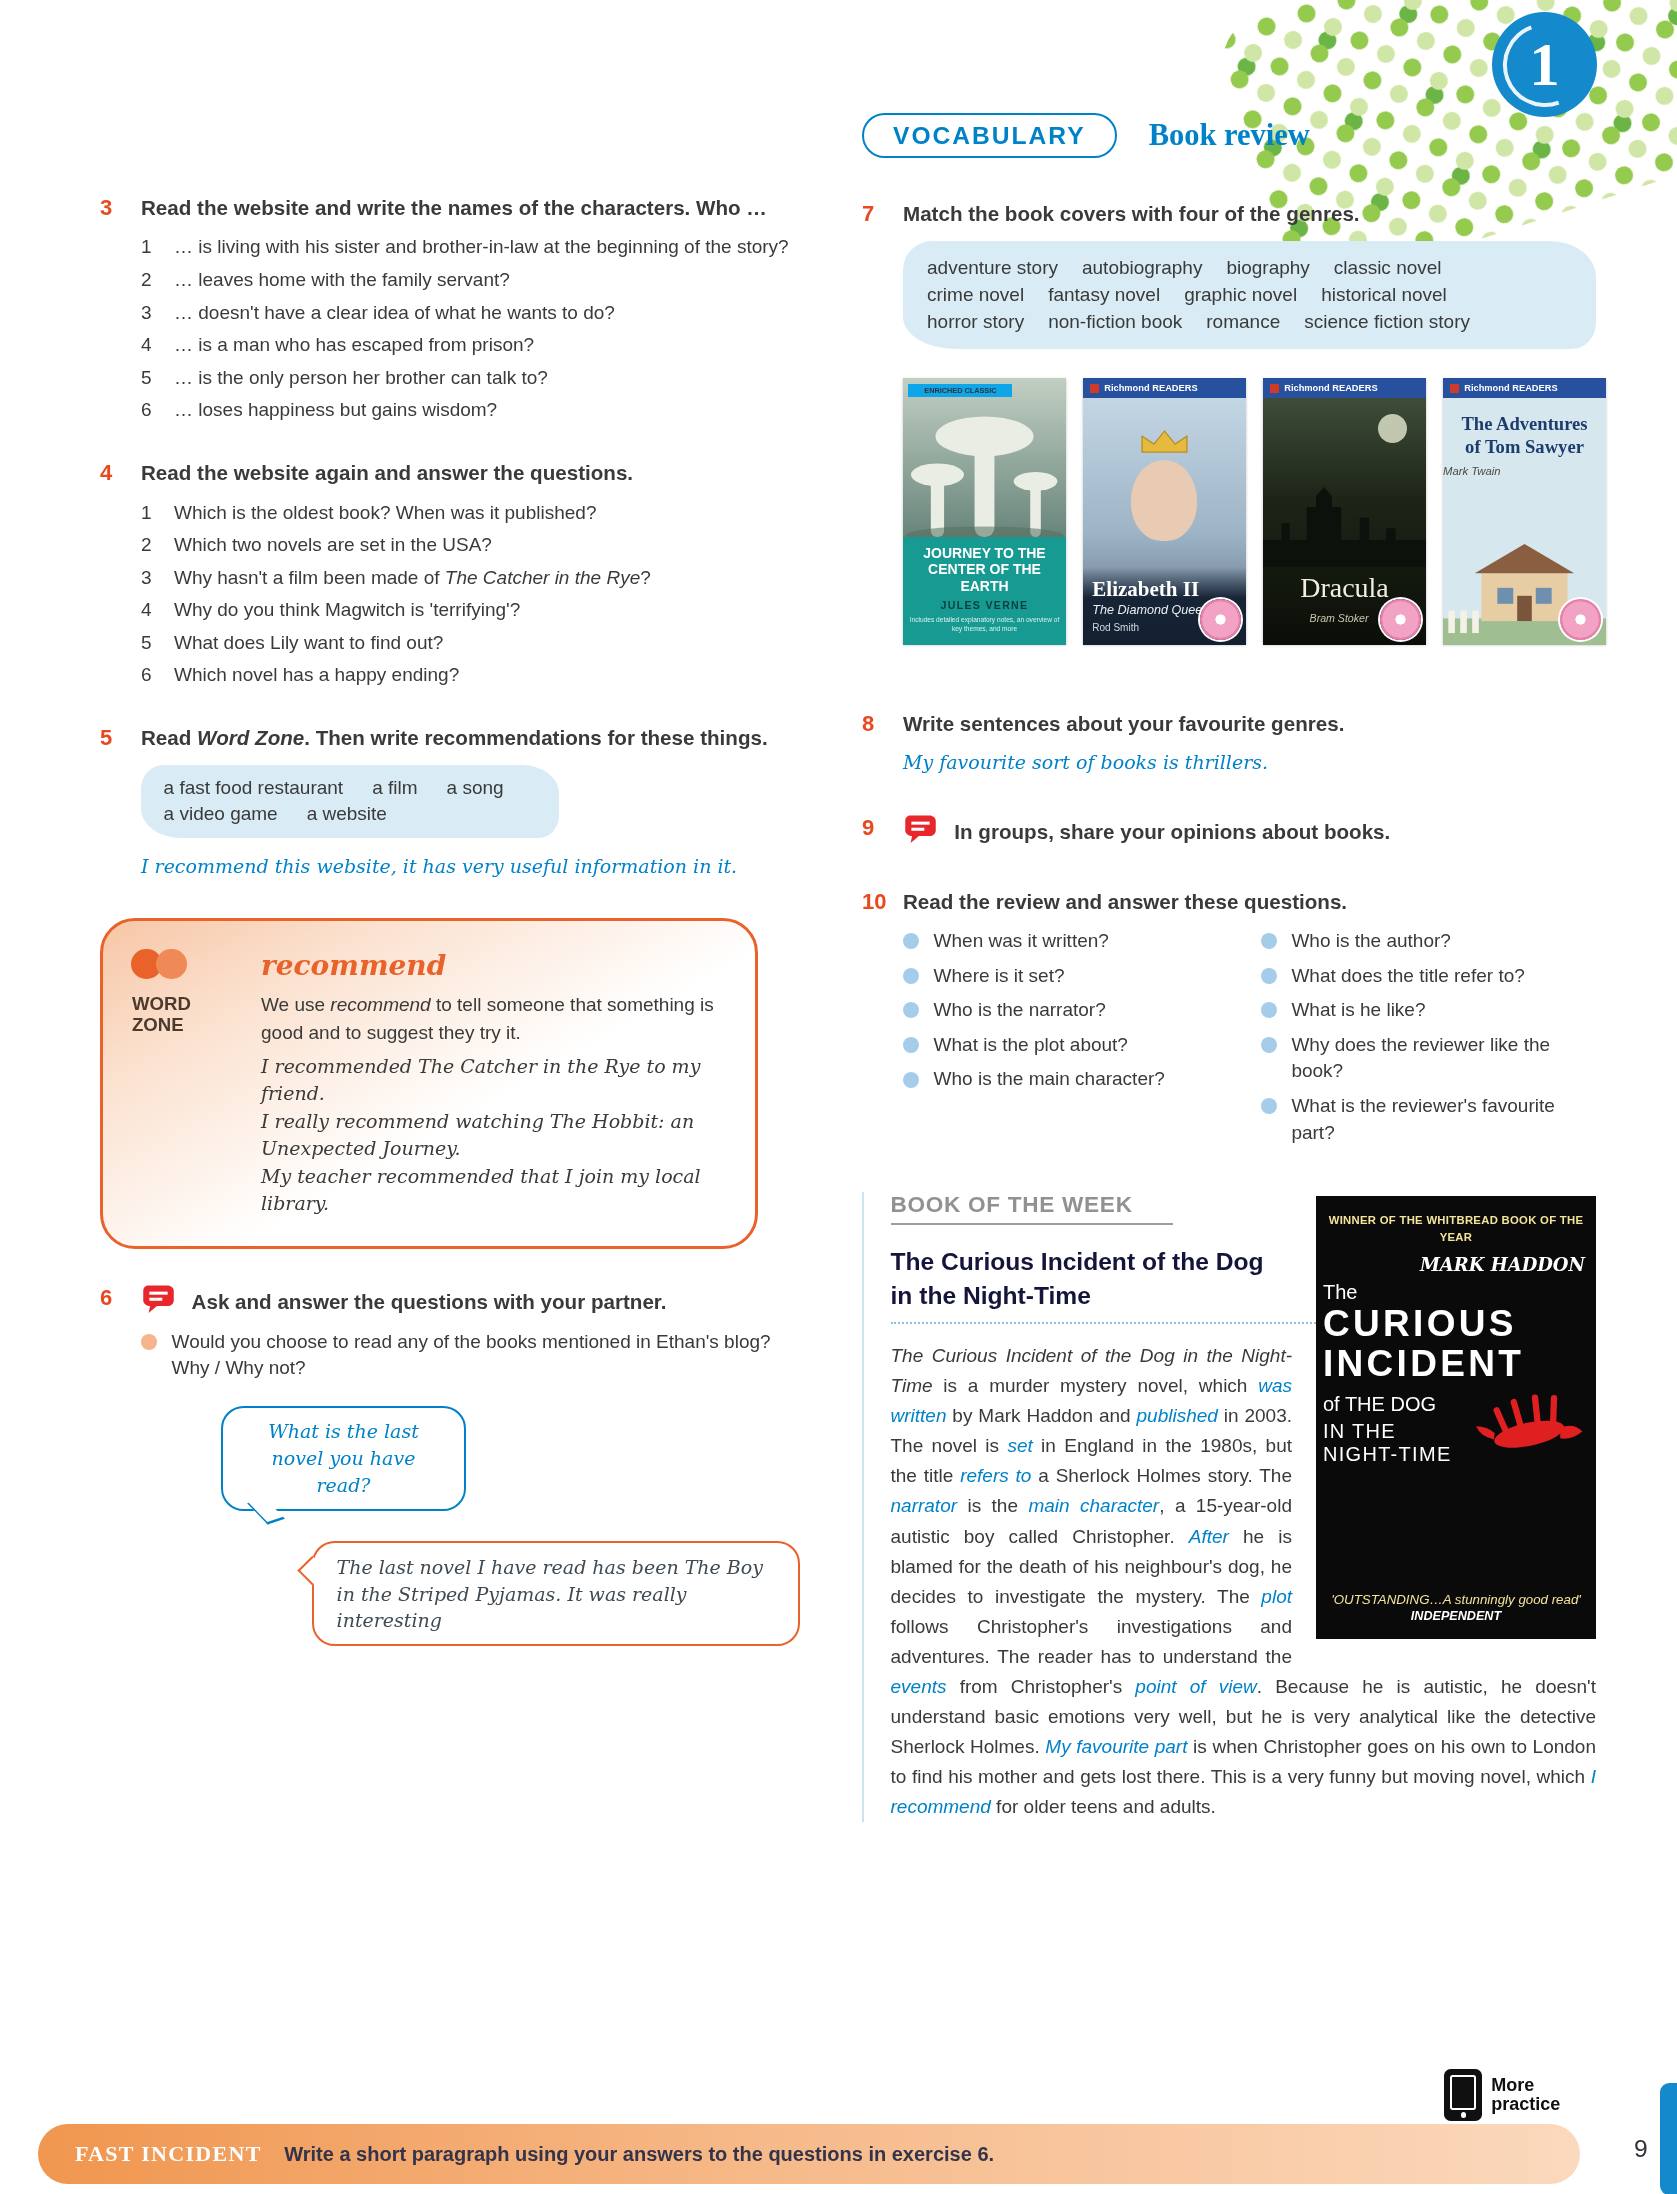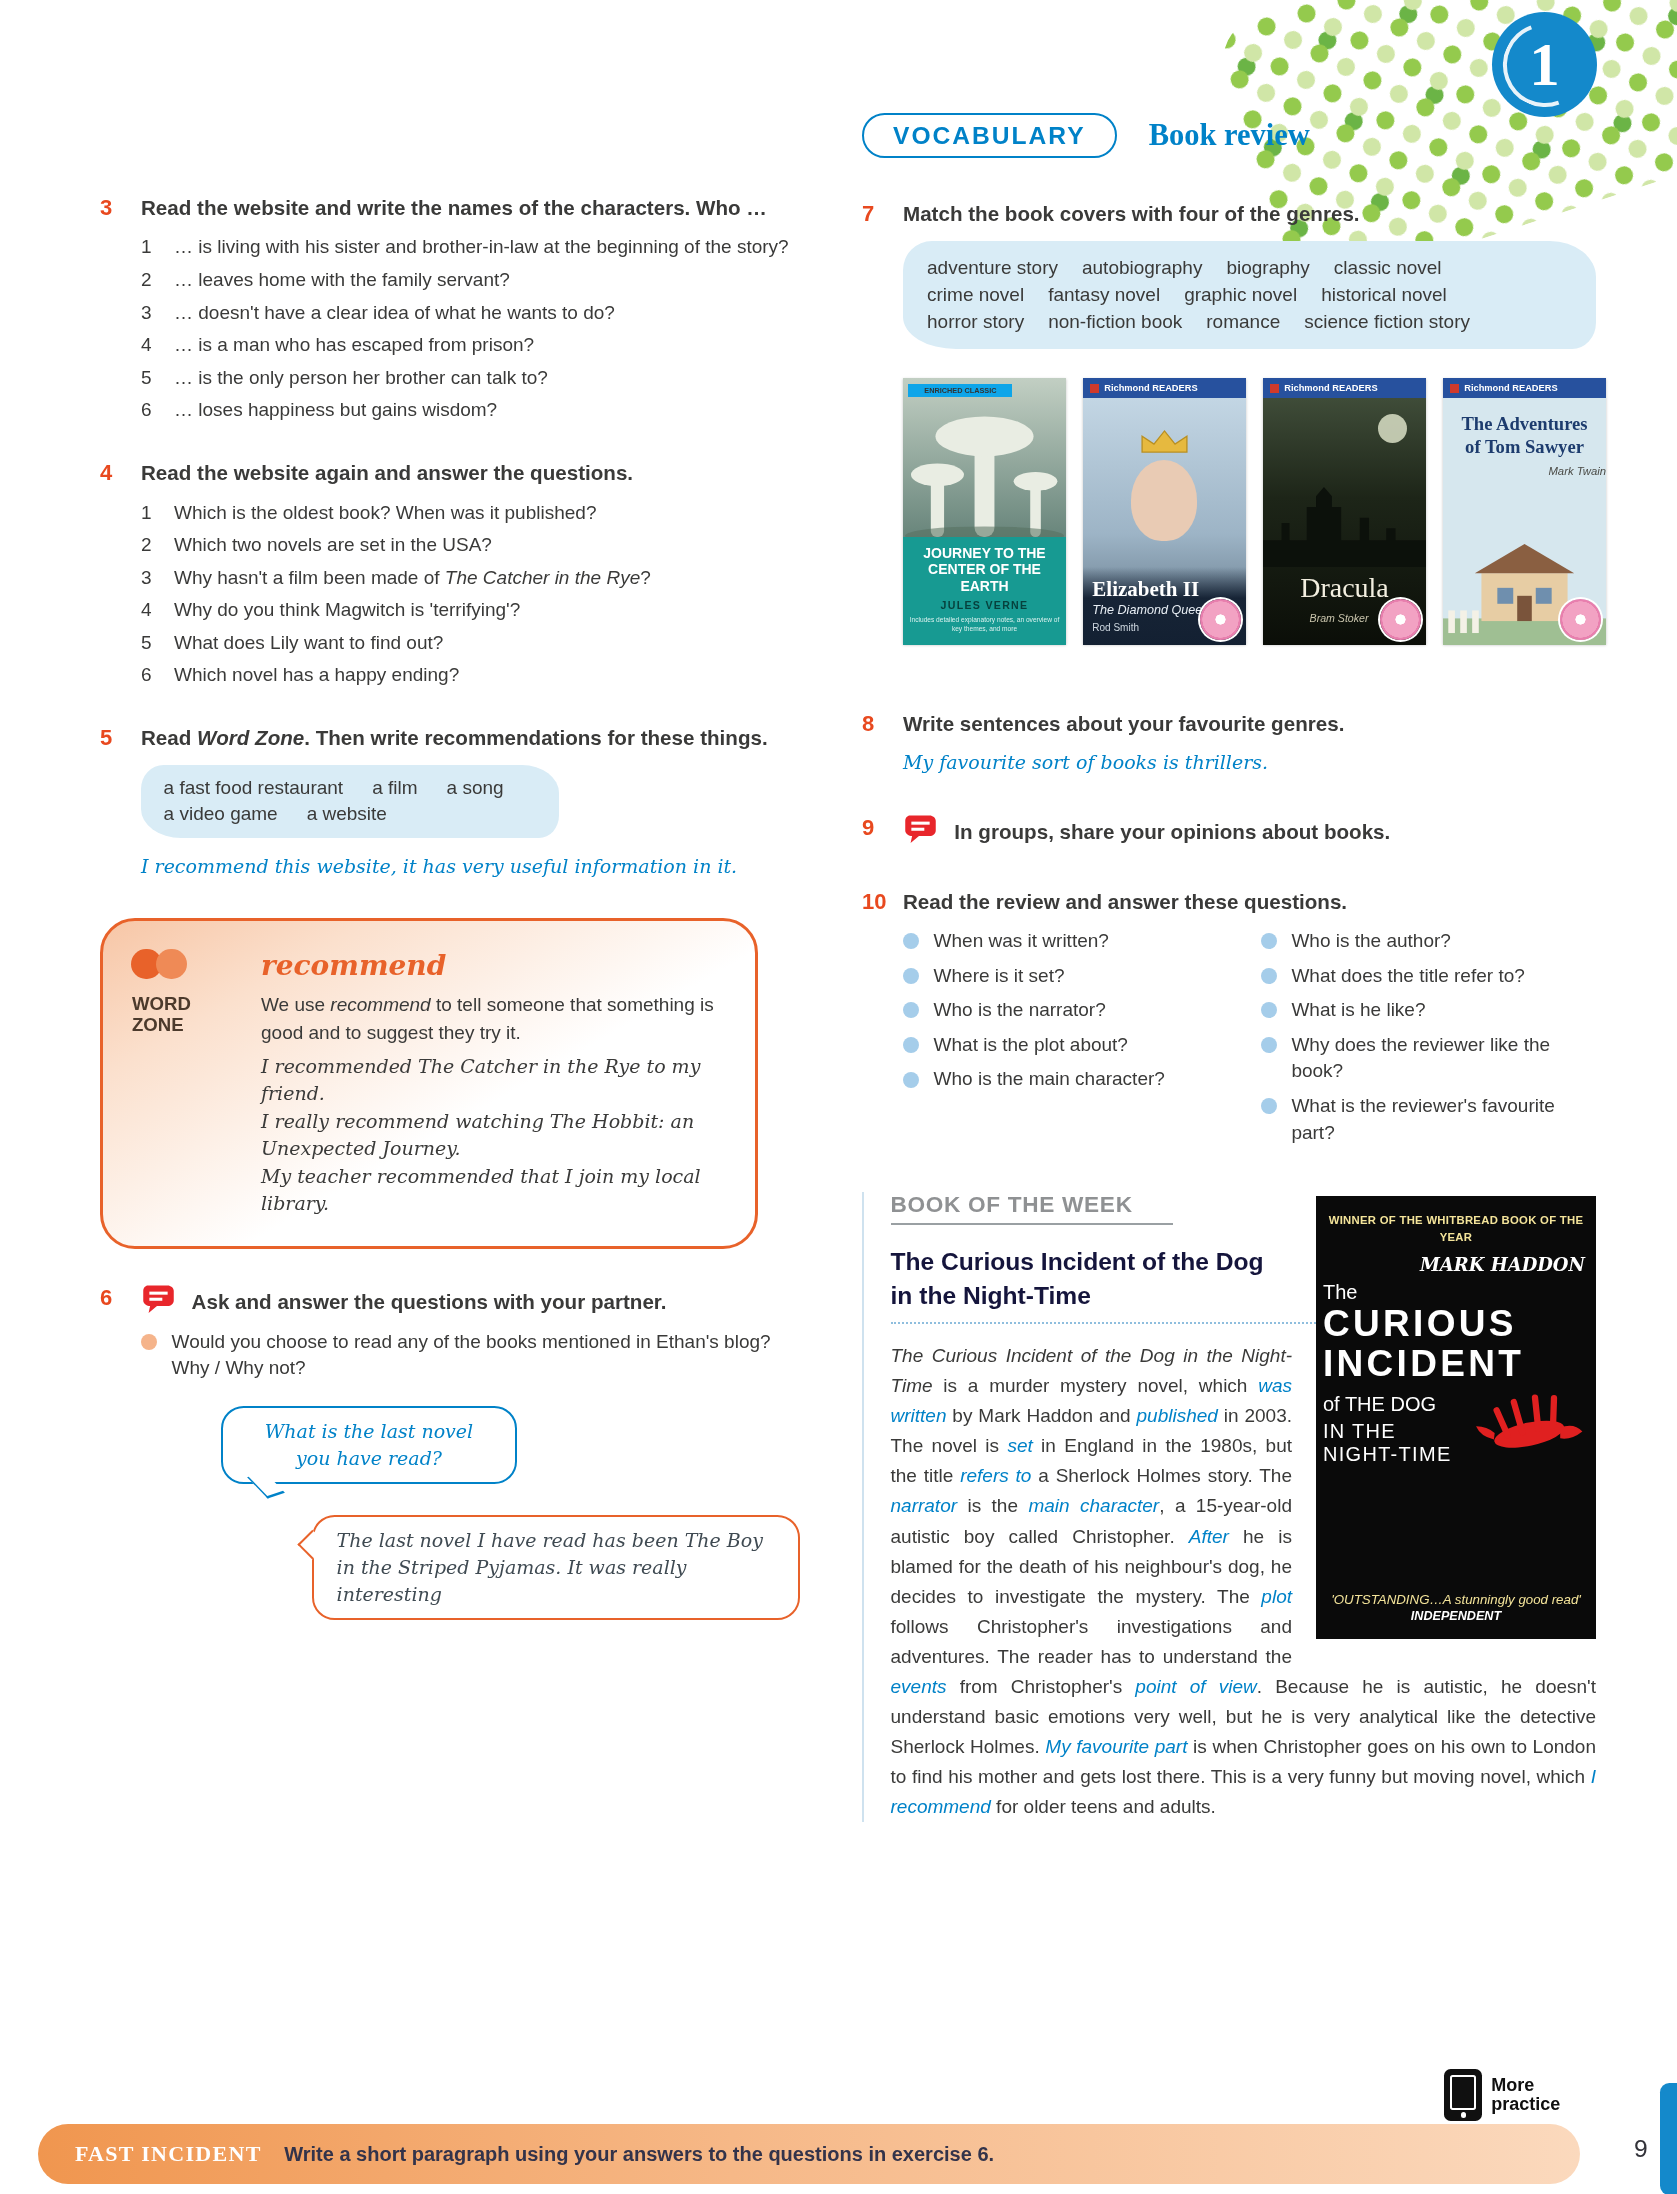--- a/index.html
+++ b/index.html
@@ -64,21 +64,21 @@
   .dotlist li{display:flex;gap:14.6px;margin-bottom:8px}
   .dot{flex:none;width:16px;height:16px;border-radius:50%;margin-top:5.3px}
   .dotlist.orange .dot{background:#f5b48b}
   .dotlist.blue .dot{background:#a5cdea}
 
   .talk-icon{width:35px;height:30.5px;display:inline-block}
 
   
   .bubble{position:relative;font-family:"DejaVu Serif",serif;font-style:italic;font-size:19px;line-height:1.4;
     border-radius:22.6px;padding:10.6px 22.6px;background:#fff}
-  .bubble-q{border:2px solid #0082c8;color:#0082c8;width:296px;text-align:center;margin:24px 0 30.5px 80px}
+  .bubble-q{border:2px solid #0082c8;color:#0082c8;width:245px;text-align:center;margin:24px 0 30.5px 80px}
   .bubble-q::after{content:'';position:absolute;left:32px;bottom:-13.3px;width:20px;height:20px;background:#fff;
     border-left:2px solid #0082c8;border-bottom:2px solid #0082c8;transform:skewX(35deg) rotate(-15deg)}
   .bubble-a{border:2px solid #e8622a;color:#3f4a52;width:488px;margin-left:171px}
   .bubble-a::before{content:'';position:absolute;left:-12px;top:17px;width:18.6px;height:18.6px;background:#fff;
     border-left:2px solid #e8622a;border-bottom:2px solid #e8622a;transform:rotate(45deg)}
 
   
   .header-row{display:flex;align-items:center;gap:32px;margin-bottom:42px}
   .vocab-pill{border:2.7px solid #0082c8;color:#0082c8;font-weight:bold;font-size:24.6px;letter-spacing:2px;
     border-radius:35px;padding:6.6px 29px}
@@ -118,21 +118,21 @@
   .cover-dracula{background:linear-gradient(180deg,#46543f 0%,#1d2518 45%,#0b0e08 100%)}
   .cdr-moon{position:absolute;top:36px;right:18.6px;width:29px;height:29px;border-radius:50%;background:#d9dfc6;opacity:.85}
   .cdr-castle{position:absolute;bottom:78px;left:0;width:163px;height:100px}
   .cdr-title{position:absolute;left:0;right:0;bottom:41px;text-align:center;font-family:"Liberation Serif",serif;
     color:#f3efe0;font-size:28px;z-index:2}
   .cdr-author{position:absolute;left:0;right:11px;bottom:21px;text-align:center;color:#c9c4ac;font-size:10.6px;font-style:italic;z-index:2}
 
   .cover-sawyer{background:#d6e7ee}
   .cs-title{margin-top:35px;padding:0 9.3px;text-align:center;font-family:"Liberation Serif",serif;font-weight:bold;
     color:#1d3c6e;font-size:18.6px;line-height:1.2}
-  .cs-author{text-align:right;color:#4a4a45;font-size:11.3px;margin-top:6.6px;font-style:italic}
+  .cs-author{text-align:left;color:#4a4a45;font-size:11.3px;margin-top:6.6px;font-style:italic}
   .cs-art{position:absolute;bottom:0;left:0;width:163px;height:113px}
 
   
   .qcols{display:flex;gap:22.6px}
   .qcol{flex:1;min-width:0}
 
   
   .review{margin-top:38px;border-left:2.7px solid #cfe2ef;padding-left:26.5px}
   .review::after{content:'';display:block;clear:both}
   .review-cover{float:right;width:280px;height:443px;margin:4px 0 16px 24px;background:#0a0a0a;color:#fff;

